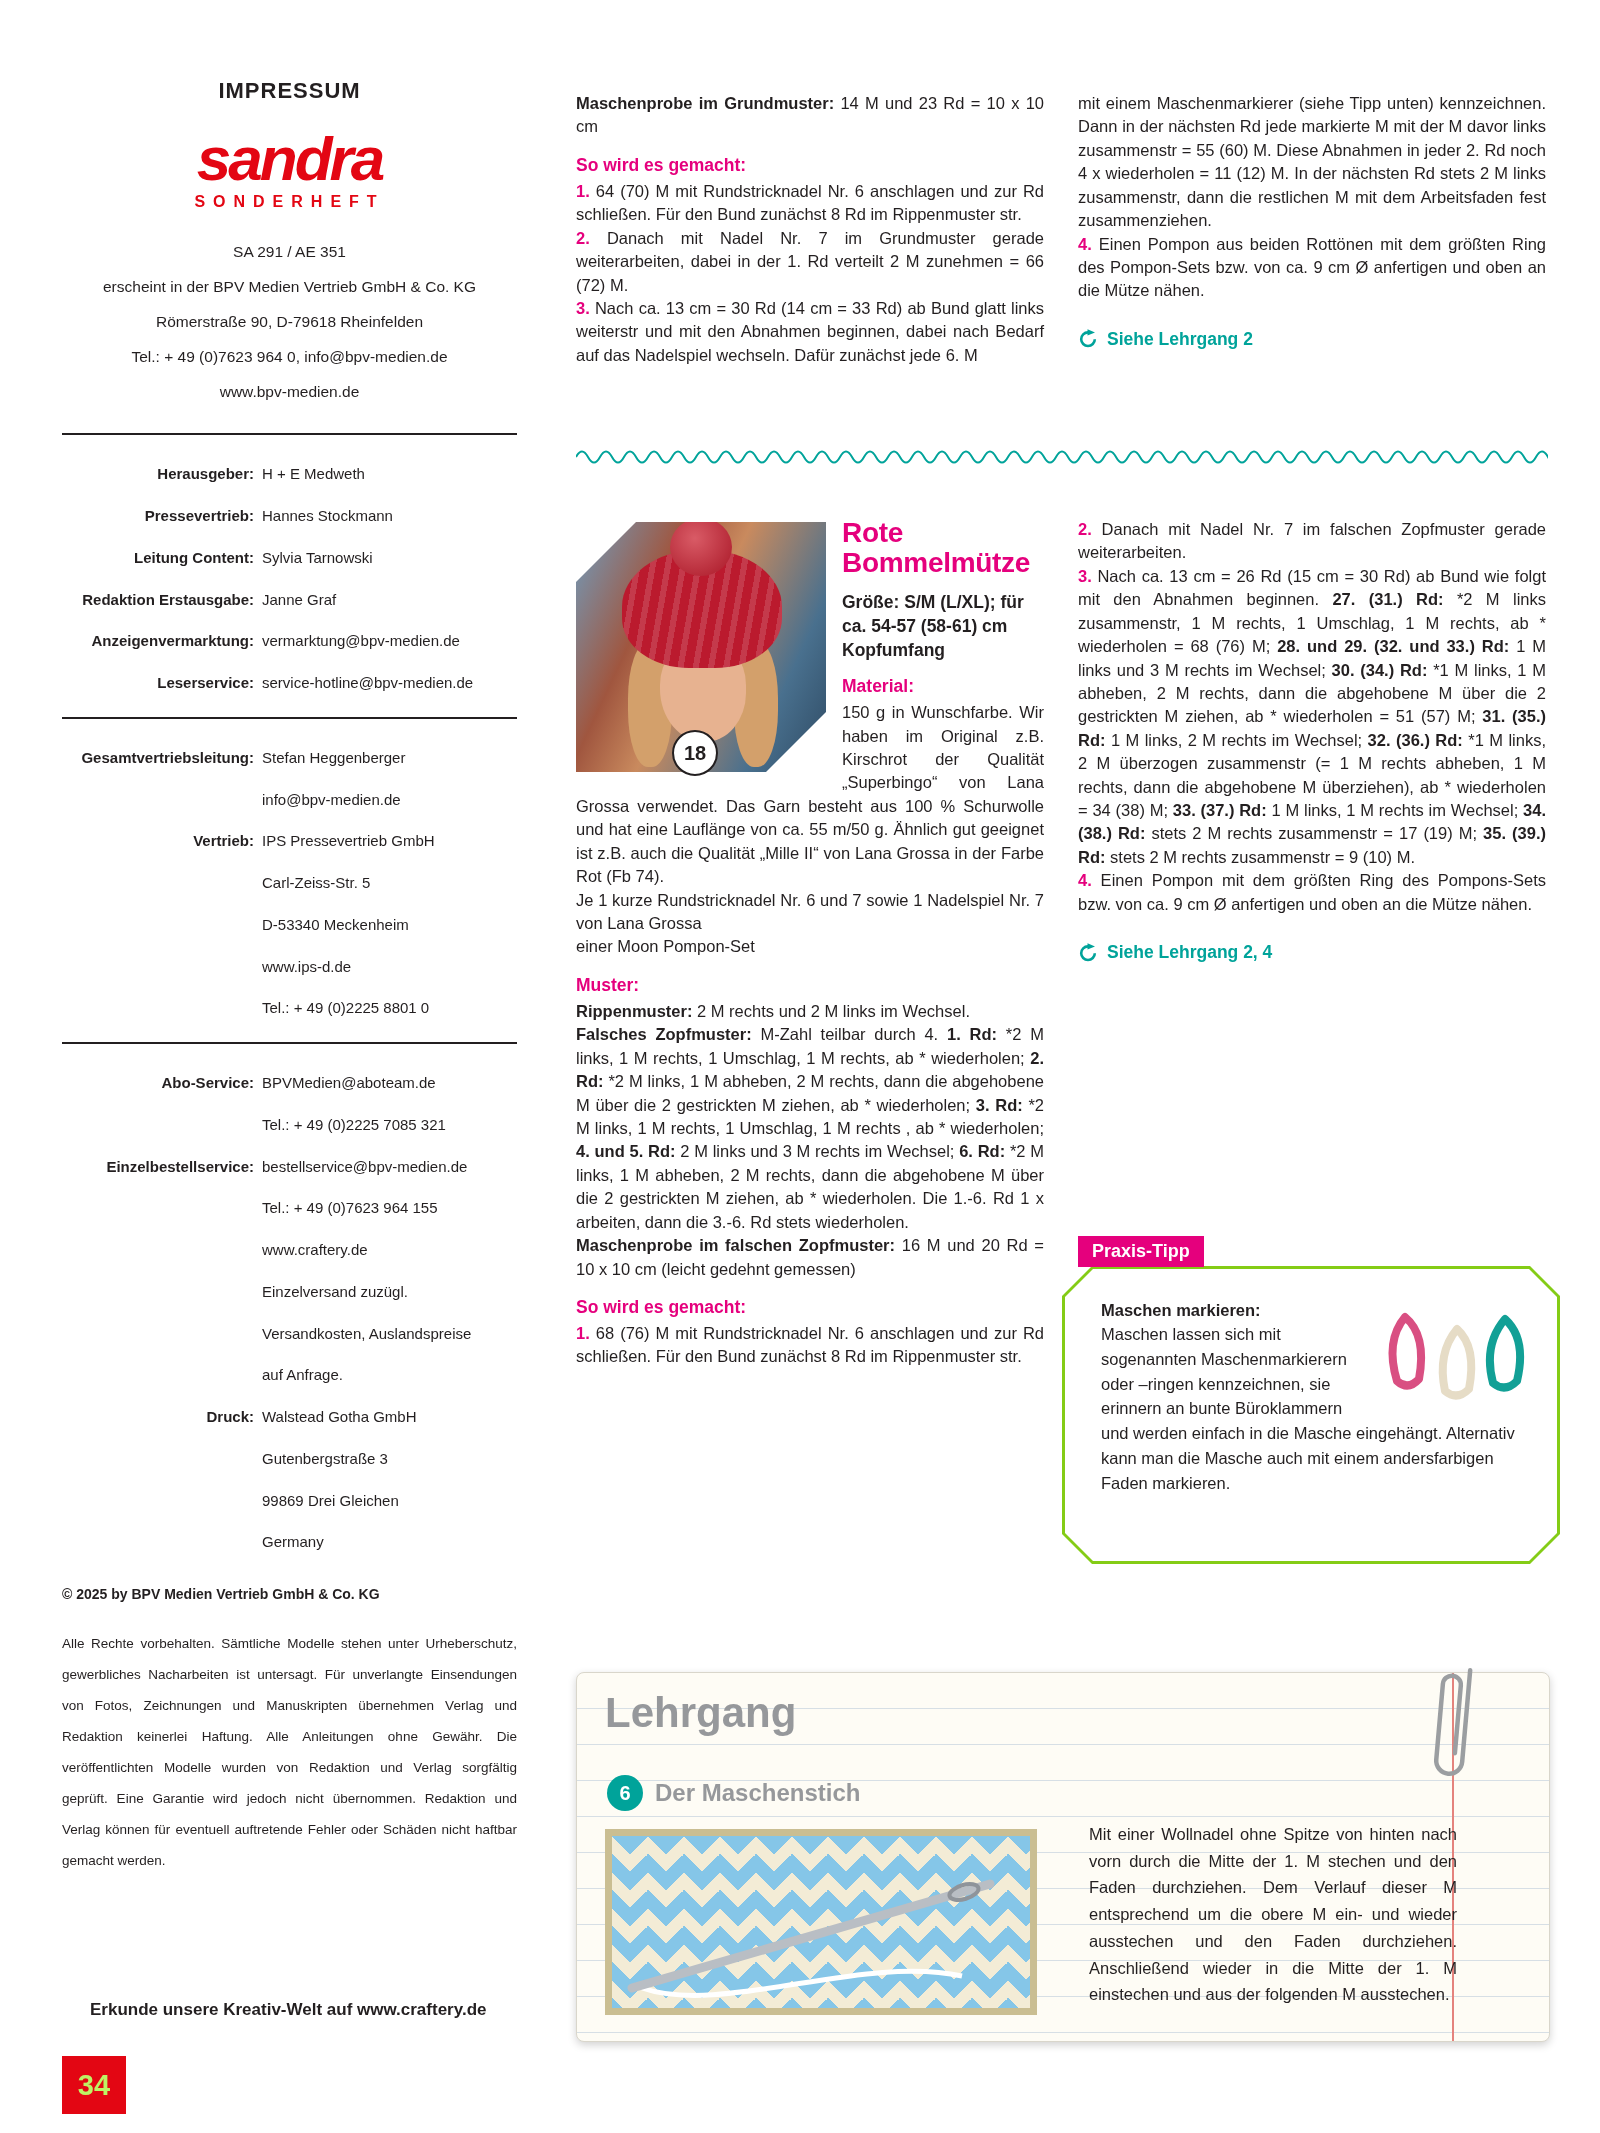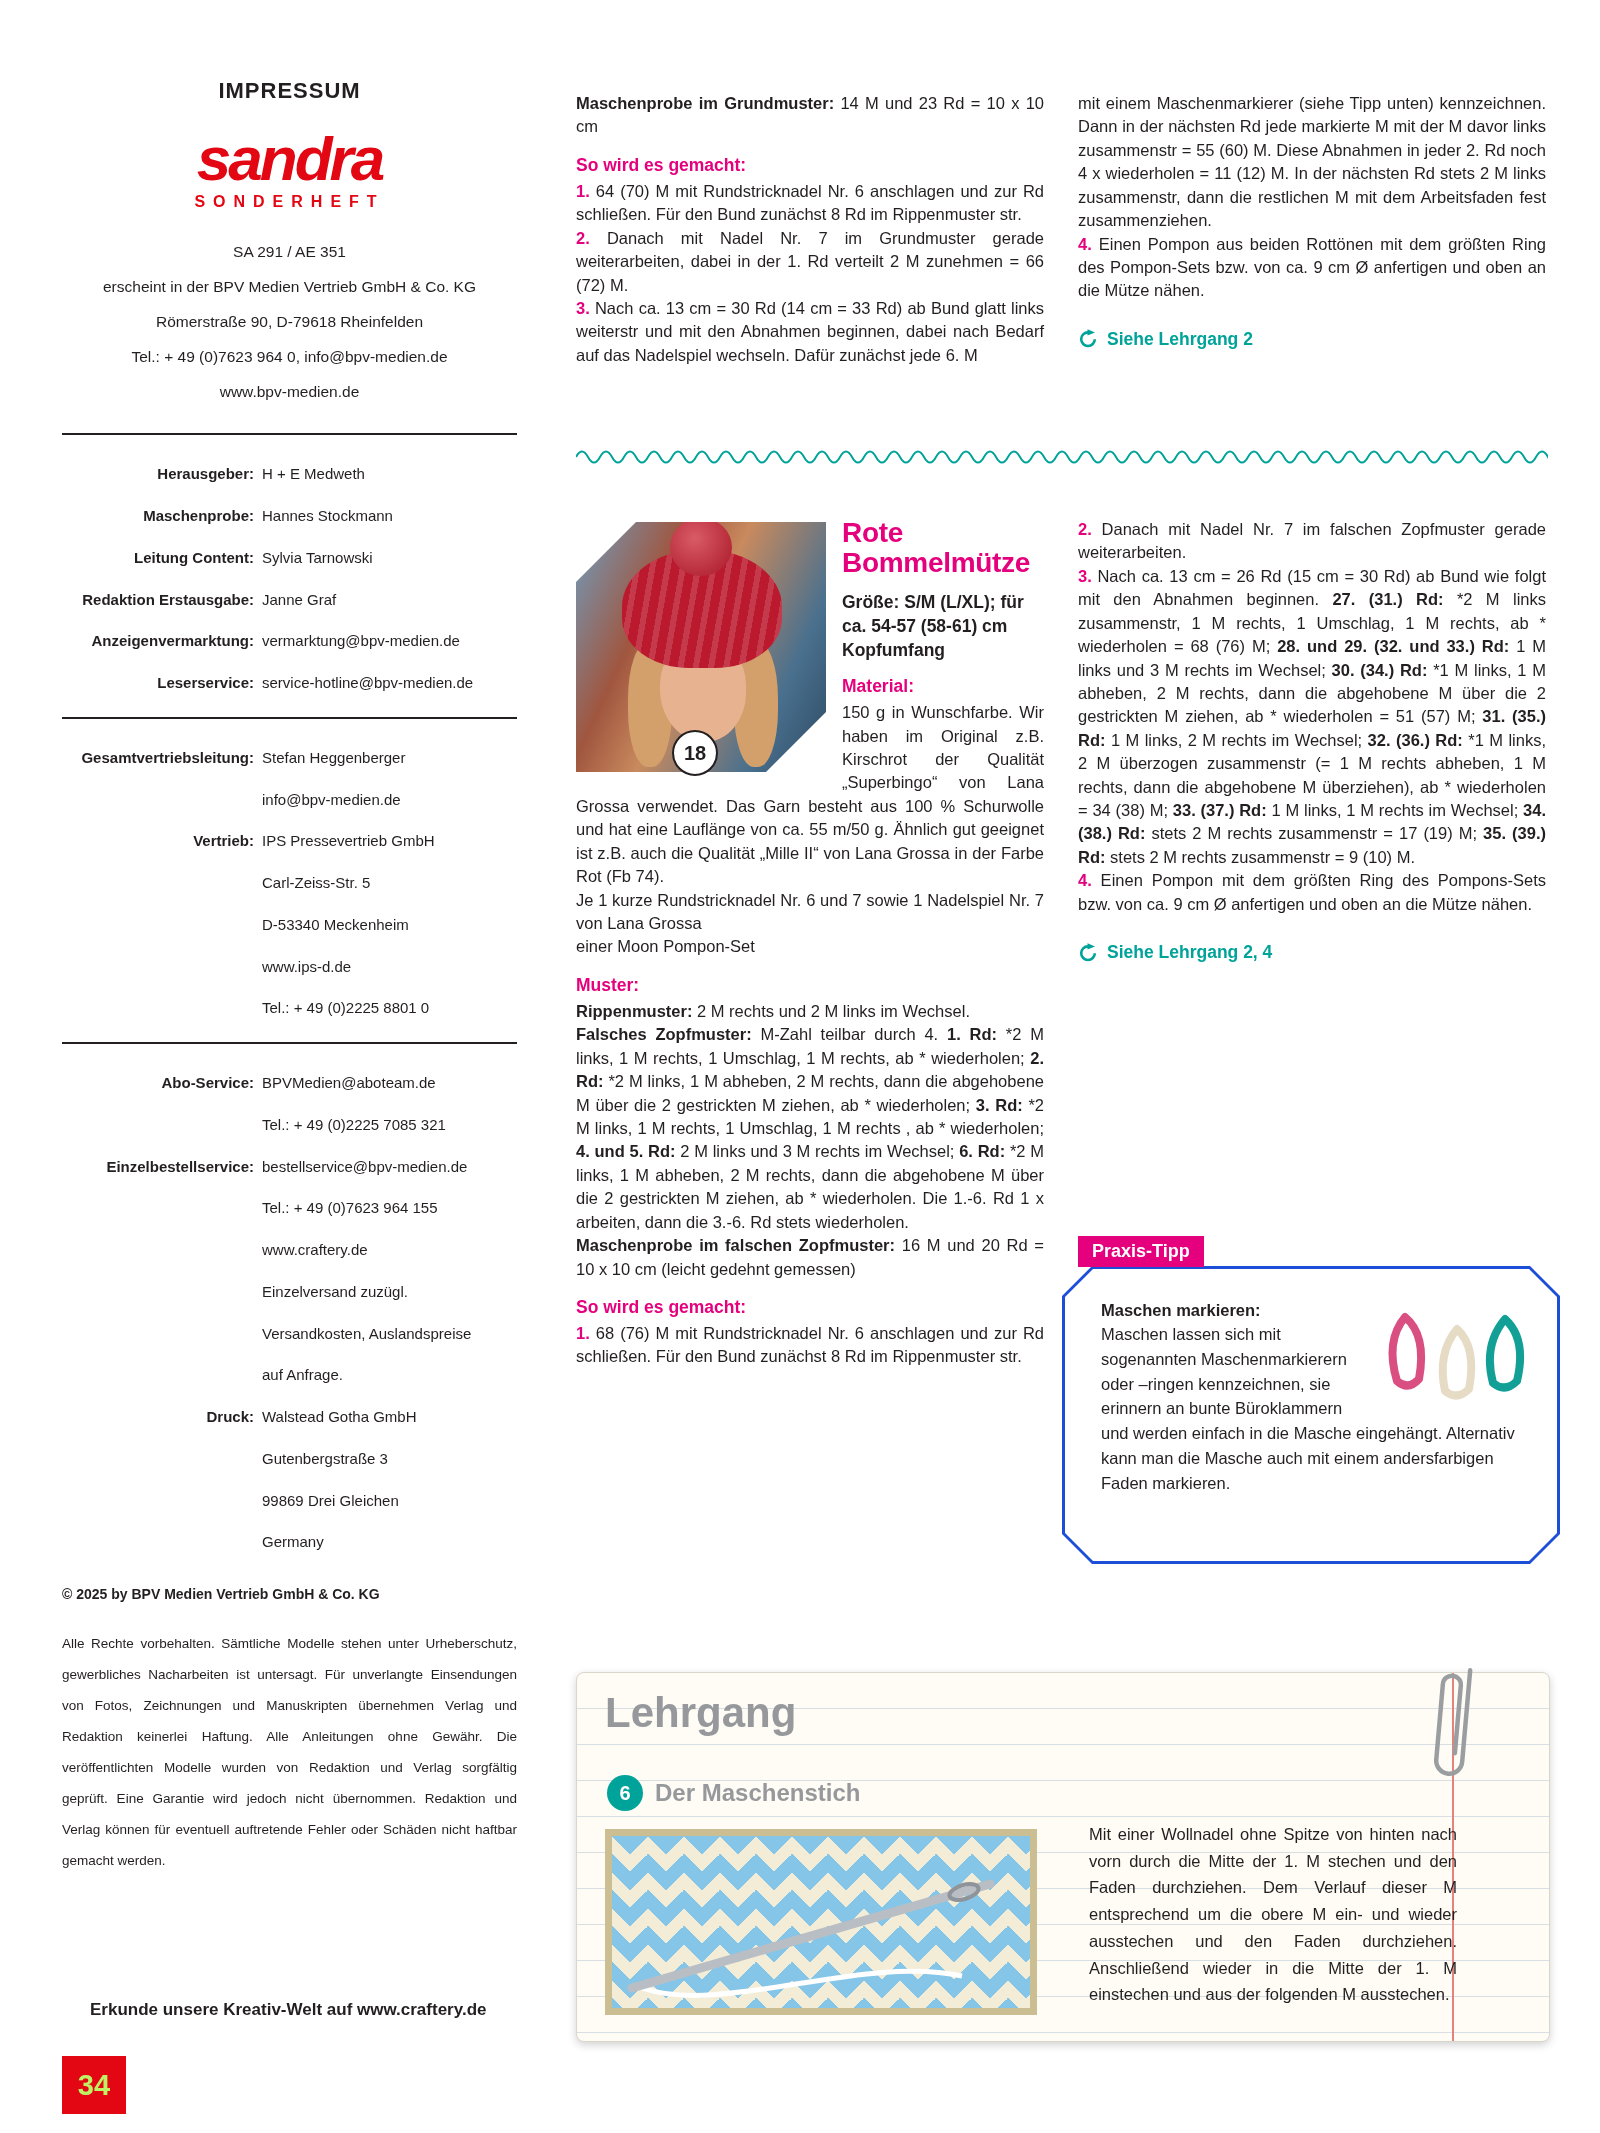--- a/index.html
+++ b/index.html
@@ -49,21 +49,21 @@
   .pompom { position:absolute; left:94px; top:-4px; width:62px; height:58px; border-radius:50%;
             background:radial-gradient(circle at 40% 35%, #d95b66, #a91626); }
   .badge { position:absolute; left:96px; bottom:-4px; width:46px; height:46px; background:#fff;
            border:2.5px solid #231f20; border-radius:50%; display:flex; align-items:center; justify-content:center;
            font-weight:bold; font-size:20px; z-index:3; }
   .pat-title { color:#e5007d; font-size:28px; font-weight:bold; line-height:1.06; margin-bottom:14px; letter-spacing:-0.3px; }
   .size-info { font-weight:bold; font-size:17.5px; line-height:1.35; margin-bottom:14px; }
   
   .tip-label { position:absolute; left:1078px; top:1236px; z-index:5; background:#e5007d; color:#fff;
                font-weight:bold; font-size:18px; padding:5px 14px; }
-  .tip-outer { position:absolute; left:1062px; top:1266px; width:498px; height:298px; background:#1d4ed8;
+  .tip-outer { position:absolute; left:1062px; top:1266px; width:498px; height:298px; background:#84cc16;
                clip-path:polygon(30px 0,calc(100% - 30px) 0,100% 30px,100% calc(100% - 30px),calc(100% - 30px) 100%,30px 100%,0 calc(100% - 30px),0 30px); }
   .tip-inner { position:absolute; inset:3px; background:#fff; padding:32px 26px 18px 36px;
                clip-path:polygon(28px 0,calc(100% - 28px) 0,100% 28px,100% calc(100% - 28px),calc(100% - 28px) 100%,28px 100%,0 calc(100% - 28px),0 28px); }
   .markers { float:right; margin:-6px -4px 4px 10px; }
   .tip-head { font-weight:bold; font-size:16.5px; margin-bottom:2px; }
   .tip-body { font-size:16.5px; line-height:1.5; }
   
   .lehrgang { position:absolute; left:576px; top:1672px; width:974px; height:370px;
               background-color:#fefcf5; border:1px solid #d9d6cb; border-radius:8px;
               box-shadow:0 3px 8px rgba(0,0,0,.18);
@@ -108,21 +108,21 @@
       </div>
     <hr class="imp-divider">
     <div>
 
         <div class="imp-row">
           <span class="imp-label">Herausgeber:</span>
           <span class="imp-value">H + E Medweth</span>
         </div>
 
         <div class="imp-row">
-          <span class="imp-label">Maschenprobe:</span>
+          <span class="imp-label">Pressevertrieb:</span>
           <span class="imp-value">Hannes Stockmann</span>
         </div>
 
         <div class="imp-row">
           <span class="imp-label">Leitung Content:</span>
           <span class="imp-value">Sylvia Tarnowski</span>
         </div>
 
         <div class="imp-row">
           <span class="imp-label">Redaktion Erstausgabe:</span>

